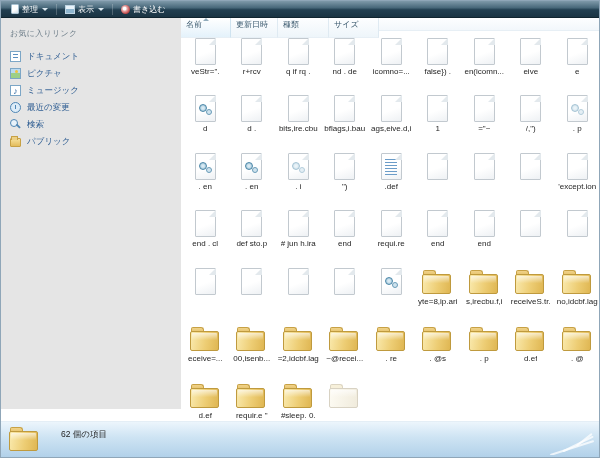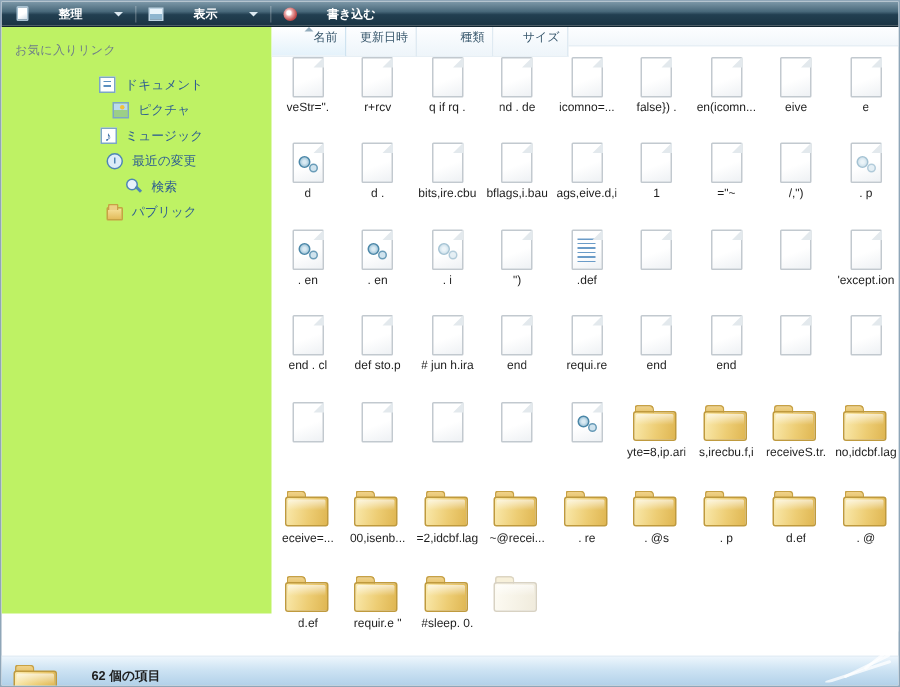--- a/index.html
+++ b/index.html
@@ -10,33 +10,33 @@
   
   .toolbar { position:absolute; left:0; top:0; right:0; height:17px;
     background:linear-gradient(#6d8success 0%,#000); 
     background:linear-gradient(#7e99a9 0%, #41masters 0%);
     background:linear-gradient(#7e99a9 0%, #44var 0%);
     background:linear-gradient(#7e99a9 0%, #456a7c 38%, #24445733 55%);
     background:linear-gradient(#7e99a9 0%, #456a7c 40%, #24der 0%);
     background:linear-gradient(to bottom, #7e99a9 0%, #48687a 42%, #223f51 55%, #1a3443 100%);
     border-bottom:1px solid #10242f;
     display:flex; align-items:center; padding-left:4px; color:#fff; }
-  .tb-btn { display:flex; align-items:center; gap:20px; height:100%; padding:0 6px; font-size:8px; cursor:default;font-weight:bold; }
+  .tb-btn { display:flex; align-items:center; gap:3px; height:100%; padding:0 6px; font-size:8px; cursor:default; }
   .caret-down { width:0; height:0; border-left:3px solid transparent; border-right:3px solid transparent; border-top:3px solid #dce9f1; margin-left:1px; }
   .tb-sep { width:1px; height:11px; background:rgba(255,255,255,.22); margin:0 2px; }
   .ic-organize { width:8px; height:10px; background:linear-gradient(150deg,#ffffff 55%,#cfdde6); border:1px solid #a9c2d2; border-radius:1px; }
   .ic-views { width:10px; height:9px; border:1px solid #bed4e2; background:linear-gradient(#e8f3fa 0 45%, #8fb6cf 45%); }
   .ic-burn { width:9px; height:9px; border-radius:50%;
     background:radial-gradient(circle at 40% 40%, #ffffff 0 18%, #eaa9a9 32%, #c24d4d 65%, #7e2a2a 100%); }
 
   
   .sidebar { position:absolute; left:0; top:17px; width:192px; height:391px;
-    background:#bef264; border-right:1px solid #d5dee6; padding-top:7px; }
+    background:#e5e5e5; border-right:1px solid #d5dee6; padding-top:7px; }
   .sb-header { font-size:8px; color:#6e7e89; padding:3px 0 9px 9px; letter-spacing:.3px; }
-  .sb-item { height:17px; display:flex; align-items:center; gap:6px; padding-left:9px; font-size:8.5px; color:#2e5d92; cursor:default;justify-content:center; }
+  .sb-item { height:17px; display:flex; align-items:center; gap:6px; padding-left:9px; font-size:8.5px; color:#2e5d92; cursor:default; }
   .si { width:11px; height:11px; position:relative; flex:none; }
   .si-documents { background:#fff; border:1px solid #7ca6c6; }
   .si-documents::after { content:""; position:absolute; inset:2px; background:repeating-linear-gradient(#5b8fc0 0 1px, transparent 1px 3px); }
   .si-pictures { border:1px solid #7ca6c6; background:linear-gradient(#badaf0 0 45%, #9ccf87 45%); }
   .si-pictures::after { content:""; position:absolute; top:1px; right:2px; width:3px; height:3px; border-radius:50%; background:#f0c23c; }
   .si-music { background:#fff; border:1px solid #7ca6c6; color:#3a6ea5; font-size:9px; line-height:10px; text-align:center; }
   .si-recent { border-radius:50%; border:1.5px solid #4f86b4; background:#ddecf8; }
   .si-recent::after { content:""; position:absolute; left:4px; top:2px; width:1px; height:4px; background:#4f86b4; }
   .si-search { }
   .si-search::before { content:""; position:absolute; left:0; top:0; width:6px; height:6px; border:1.5px solid #4f86b4; border-radius:50%; background:#e8f2fa; }
@@ -47,21 +47,21 @@
   
   .folders-bar { position:absolute; left:0; top:408px; width:180px; height:14px;
     background:linear-gradient(#ffffff,#e7eef4); border-top:1px solid #ccd7e0; border-right:1px solid #d5dee6;
     display:flex; align-items:center; justify-content:space-between; padding:0 9px; font-size:8px; color:#3c4a55; cursor:default; }
   .chevron-up { width:5px; height:5px; border-left:1.5px solid #6a7c88; border-top:1.5px solid #6a7c88; transform:rotate(45deg) translateY(2px); }
 
   
   .filearea { position:absolute; left:180px; top:17px; right:0; bottom:36px; background:#fff; overflow:hidden; }
   .colheads { display:flex; height:13px; }
   .col { height:20px; padding:1px 5px 0; font-size:8px; color:#38576c;
-    background:linear-gradient(#fdfeff,#eef5fa); border-right:1px solid #dfeaf2; border-bottom:1px solid #e7eff5; position:relative; cursor:default;text-align:right; }
+    background:linear-gradient(#fdfeff,#eef5fa); border-right:1px solid #dfeaf2; border-bottom:1px solid #e7eff5; position:relative; cursor:default; }
   .col:nth-child(1) { width:50px; background:linear-gradient(#ffffff,#e4f2fb); border-right:1px solid #cfe3f0; }
   .col:nth-child(2) { width:47px; }
   .col:nth-child(3) { width:51px; }
   .col:nth-child(4) { width:50px; }
   .col-fill { flex:1; background:linear-gradient(#fdfeff,#f2f7fb); border-bottom:1px solid #e7eff5; }
   .sort-arrow { position:absolute; top:0; left:50%; margin-left:-3px; width:0; height:0;
     border-left:3px solid transparent; border-right:3px solid transparent; border-bottom:3px solid #93adbd; }
 
   .grid { position:absolute; left:1px; top:14px; right:0; bottom:0;
     display:grid; grid-template-columns:repeat(9, 46.5px); grid-auto-rows:57.4px; }
@@ -90,22 +90,22 @@
   .icon-folder .tab { position:absolute; left:1px; top:0; width:13px; height:7px;
     background:linear-gradient(#f0d289,#e2bd60); border:1px solid #c7a145; border-bottom:none; border-radius:2px 3px 0 0; }
   .icon-folder .fbody { position:absolute; left:0; top:4px; width:29px; height:20px;
     background:linear-gradient(100deg,#faeaae, #edcd74 55%, #dfb652); border:1px solid #bf9a3e; border-radius:2px; }
   .icon-folder .fbody::before { content:""; position:absolute; inset:1px; border-radius:1px;
     background:linear-gradient(rgba(255,255,255,.65), rgba(255,255,255,0) 45%); }
   .icon-folder.ghost .tab { background:#f7f0da; border-color:#dcd5c2; }
   .icon-folder.ghost .fbody { background:linear-gradient(100deg,#fdfbf3,#f0ebdc); border-color:#d8d2c3; }
 
   
-  .statusbar { position:absolute; left:0; bottom:0; right:0; height:20px;
-    background:linear-gradient(#ecf5fc 0%, #cde3f3 45%, #b2d1e9 100%); border-top:1px solid #e4eef6;font-weight:bold; }
+  .statusbar { position:absolute; left:0; bottom:0; right:0; height:36px;
+    background:linear-gradient(#ecf5fc 0%, #cde3f3 45%, #b2d1e9 100%); border-top:1px solid #e4eef6; }
   .status-folder { position:absolute; left:8px; top:5px; width:31px; height:25px; }
   .status-text { position:absolute; left:60px; top:7px; font-size:8.5px; color:#1e1e1e; }
   .swoosh { position:absolute; right:2px; bottom:2px; width:56px; height:26px; overflow:hidden; }
   .swoosh span { position:absolute; display:block; background:rgba(255,255,255,.75); height:1.5px; border-radius:1px; }
   .swoosh span:nth-child(1) { width:46px; right:2px; bottom:7px; transform:rotate(-18deg); }
   .swoosh span:nth-child(2) { width:34px; right:2px; bottom:11px; transform:rotate(-26deg); }
   .swoosh span:nth-child(3) { width:20px; right:3px; bottom:15px; transform:rotate(-38deg); }
 </style>
 </head>
 <body>

